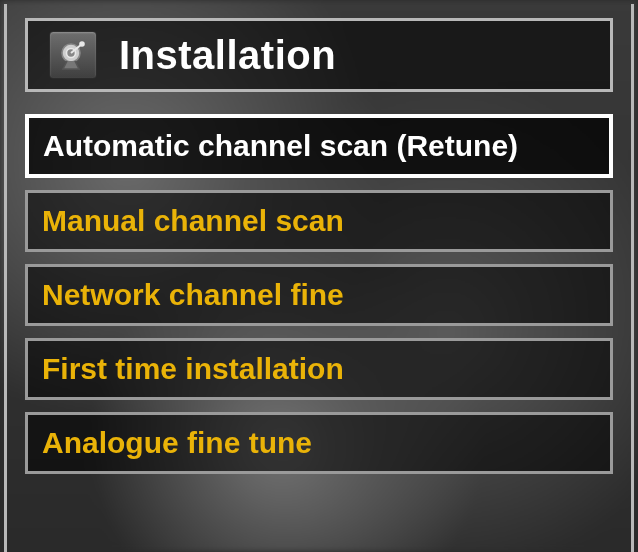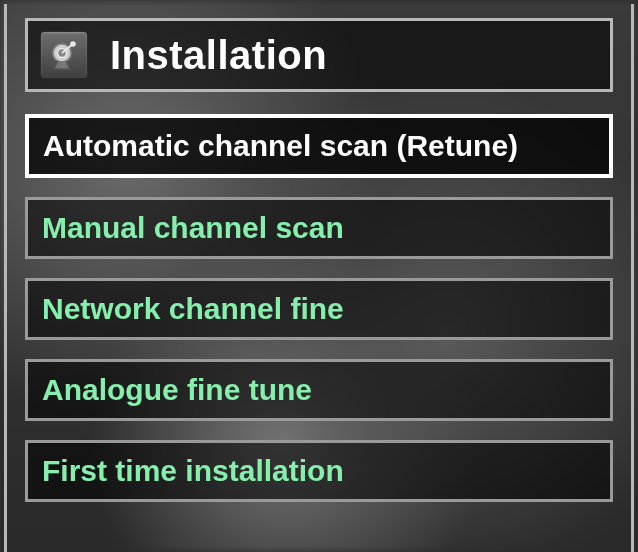--- a/index.html
+++ b/index.html
@@ -37,21 +37,21 @@
     }
     .panel {
       position: relative;
       padding: 14px 18px 10px 18px;
     }
     .titlebar {
       display: flex;
       align-items: center;
       border: 3px solid #b8b8b8;
       background: rgba(0,0,0,0.55);
-      padding: 10px 12px;
+      padding: 10px 21px;
       margin-bottom: 22px;
     }
     .title-icon {
       width: 48px;
       height: 48px;
       background: linear-gradient(#6e6e6e, #3f3f3f);
       border: 1px solid #2b2b2b;
       border-radius: 4px;
       display: flex;
       align-items: center;
@@ -65,26 +65,26 @@
     }
     .title-text {
       color: #ffffff;
       font-size: 40px;
       font-weight: bold;
       letter-spacing: 0.5px;
     }
     .menu {
       display: flex;
       flex-direction: column;
-      gap: 19px;
+      gap: 12px;
     }
     .menu-item {
       border: 3px solid #9a9a9a;
       background: rgba(0,0,0,0.55);
-      color: #86efac;
+      color: #eab308;
       font-size: 30px;
       font-weight: bold;
       padding: 10px 14px;
       line-height: 1.2;
       white-space: nowrap;
       cursor: pointer;
     }
     .menu-item.selected {
       border: 4px solid #ffffff;
       color: #ffffff;
@@ -116,21 +116,21 @@
       <div class="menu-item selected">
         <span>Automatic channel scan (Retune)</span>
       </div>
       <div class="menu-item">
         <span>Manual channel scan</span>
       </div>
       <div class="menu-item">
         <span>Network channel fine</span>
       </div>
       <div class="menu-item">
-        <span>Analogue fine tune</span>
+        <span>First time installation</span>
       </div>
       <div class="menu-item">
-        <span>First time installation</span>
+        <span>Analogue fine tune</span>
       </div>
     </div>
 
   </div>
 </div>
 
 </body></html>

